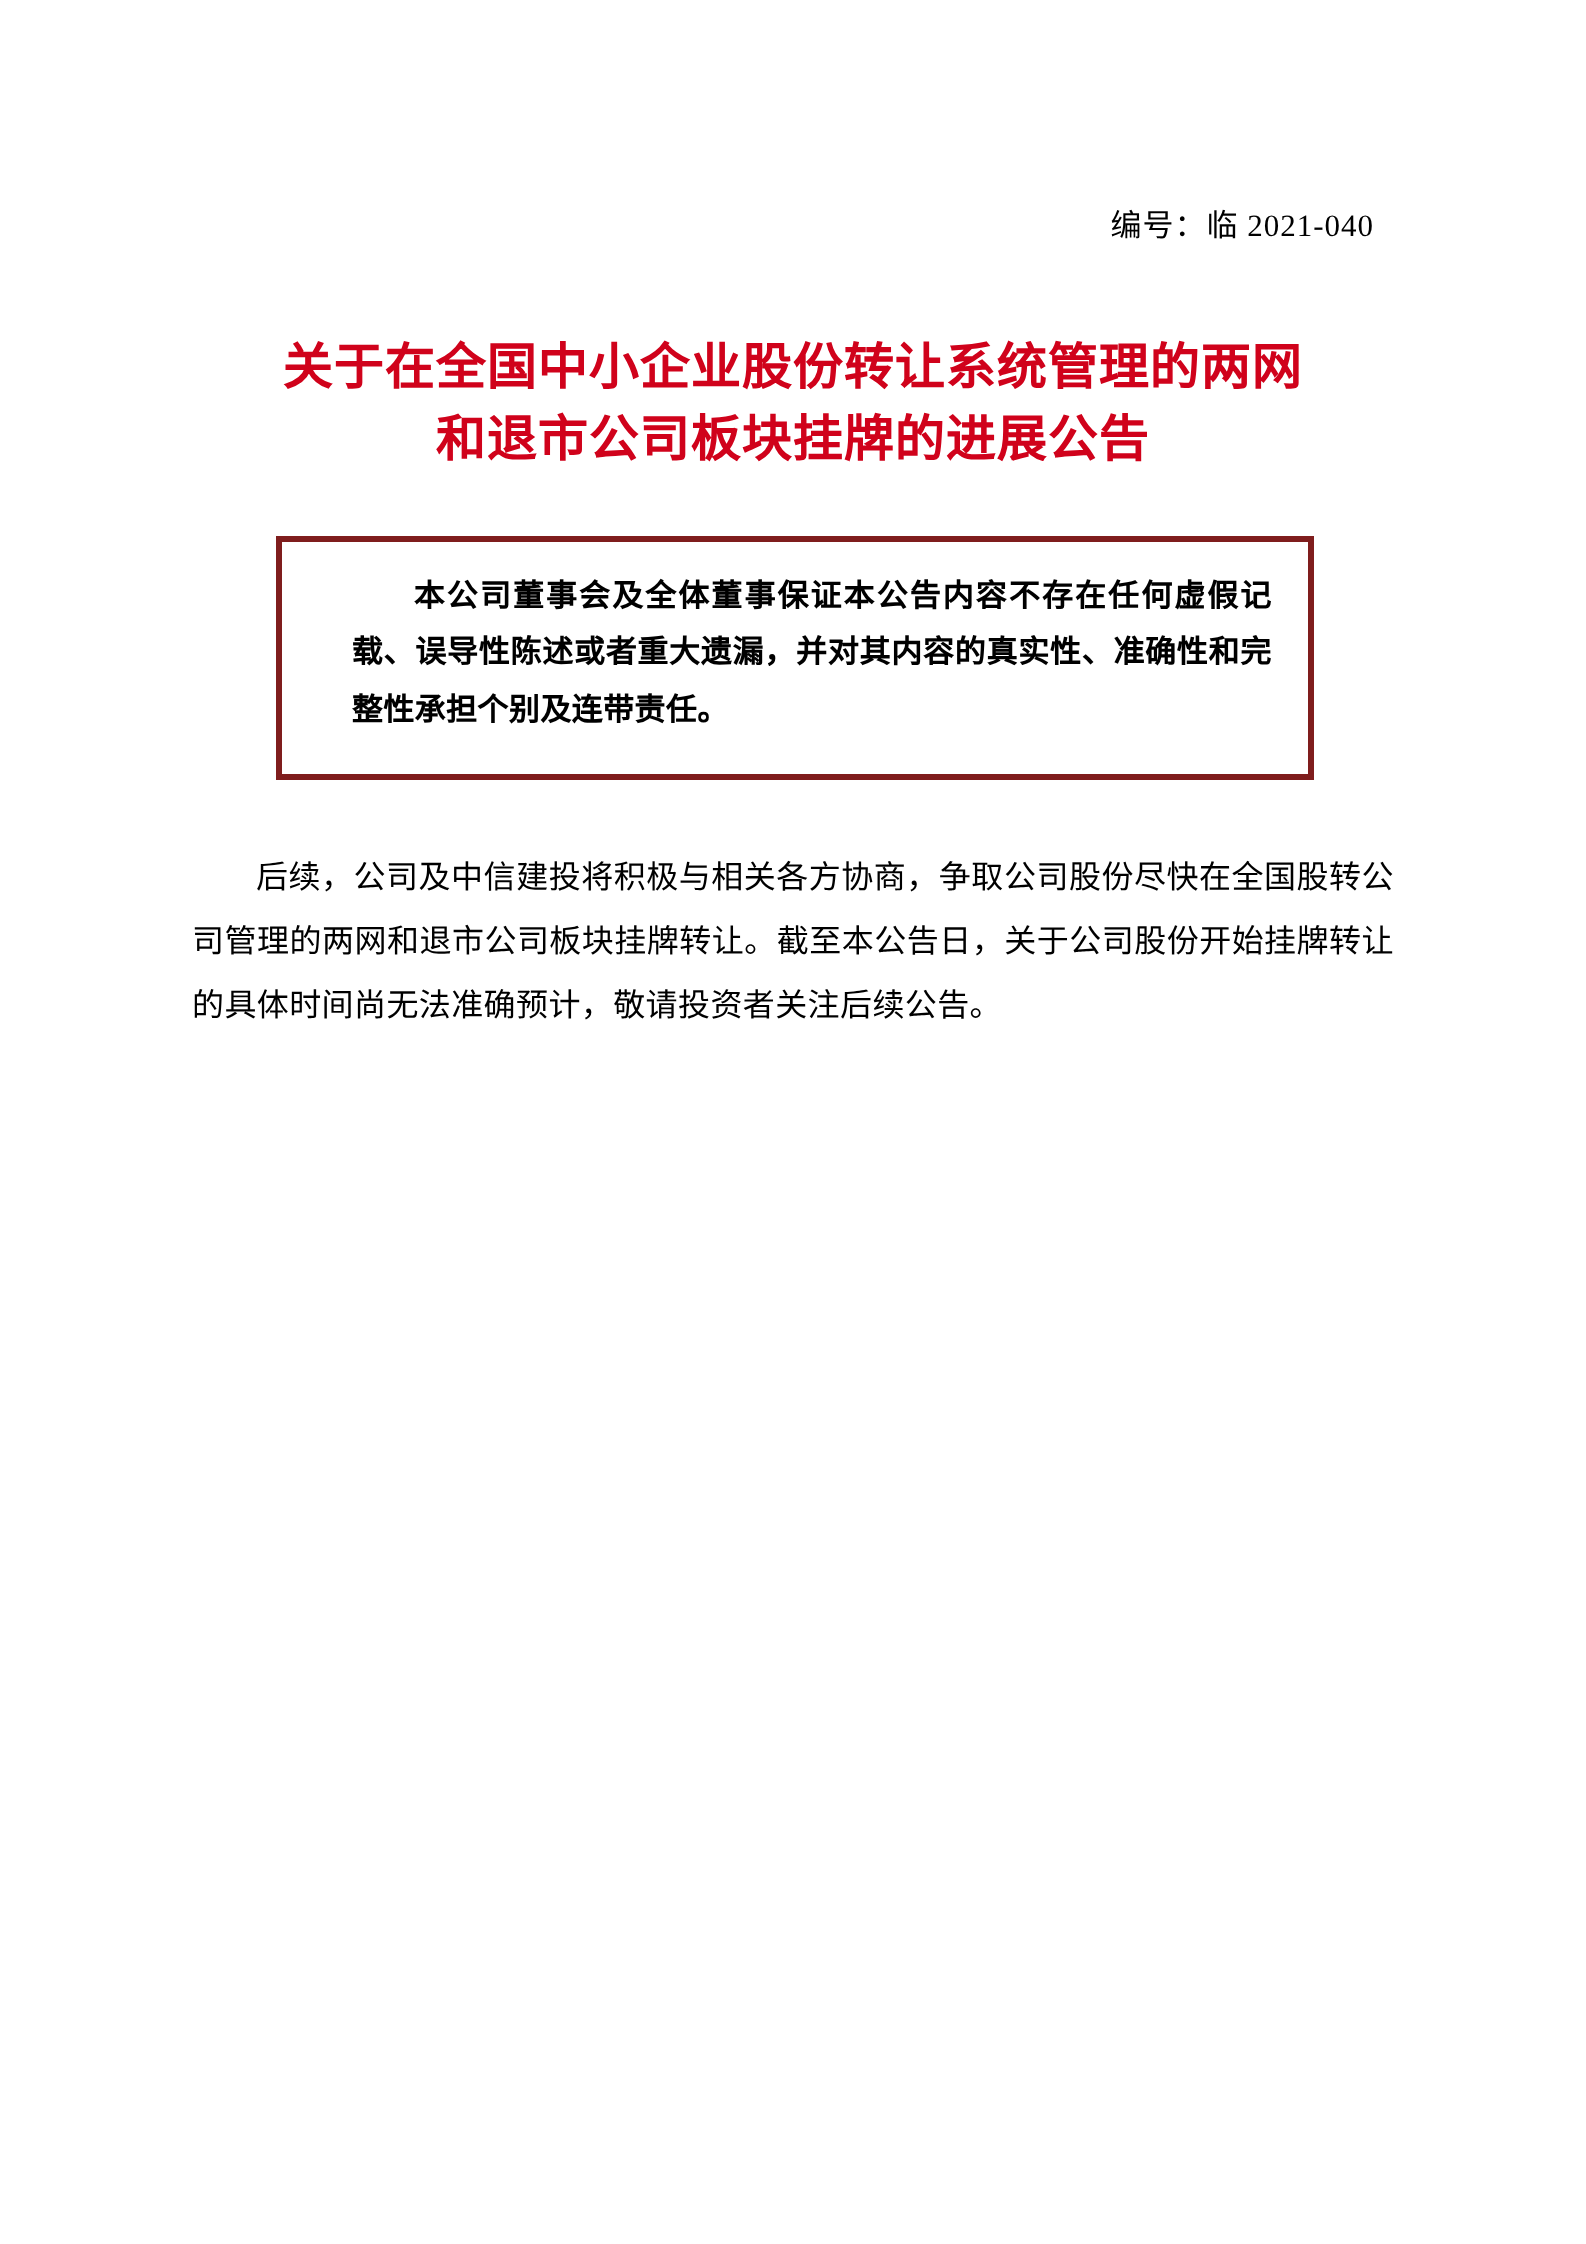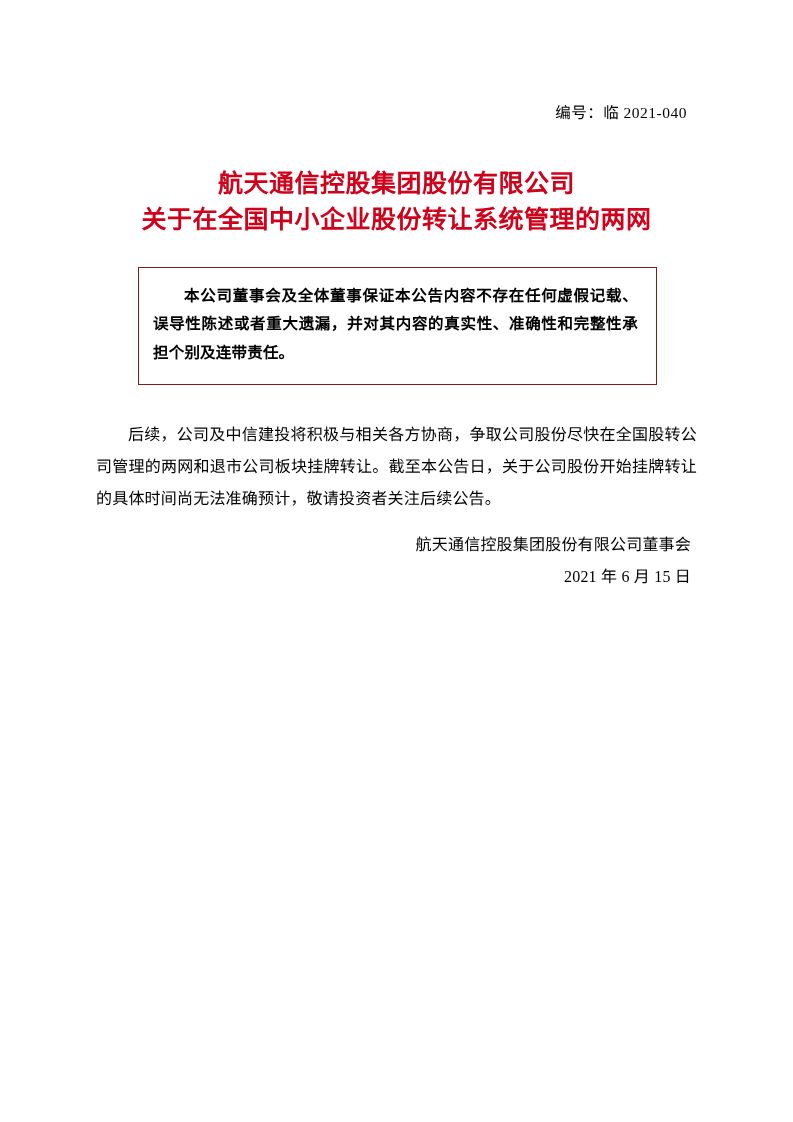--- a/index.html
+++ b/index.html
@@ -39,23 +39,23 @@
     font-size: 25px;
     line-height: 1.45;
     letter-spacing: 0.5px;
   }
   .title-line {
     display: block;
     white-space: nowrap;
   }
   .notice-box {
     margin: 28px 40px 0 42px;
-    border: 1px solid #7f1d1d;
+    border: 3px solid #7f1d1d;
     box-sizing: border-box;
-    padding: 14px 18px 16px 14px;
+    padding: 14px 18px 16px 35px;
   }
   .notice-text {
     font-size: 15.5px;
     font-weight: bold;
     line-height: 1.85;
     text-indent: 2em;
     text-align: justify;
     color: #000;
     letter-spacing: 0.2px;
   }
@@ -82,30 +82,26 @@
   }
 </style>
 </head>
 <body>
 
 <div class="page">
 
   <div class="doc-number">编号：临 2021-040</div>
 
   <div class="title-block">
-    <span class="title-line">航天通信控股集团股份有限公司</span>
     <span class="title-line">关于在全国中小企业股份转让系统管理的两网</span>
+    <span class="title-line">和退市公司板块挂牌的进展公告</span>
   </div>
 
   <div class="notice-box">
     <div class="notice-text">本公司董事会及全体董事保证本公告内容不存在任何虚假记载、误导性陈述或者重大遗漏，并对其内容的真实性、准确性和完整性承担个别及连带责任。</div>
   </div>
 
   <div class="body-block">
     <p class="para">后续，公司及中信建投将积极与相关各方协商，争取公司股份尽快在全国股转公司管理的两网和退市公司板块挂牌转让。截至本公告日，关于公司股份开始挂牌转让的具体时间尚无法准确预计，敬请投资者关注后续公告。</p>
   </div>
 
-  <div class="sign-block">
-    <div class="sign-line">航天通信控股集团股份有限公司董事会</div>
-    <div class="sign-line">2021 年 6 月 15 日</div>
-  </div>
 
 </div>
 
 </body></html>

